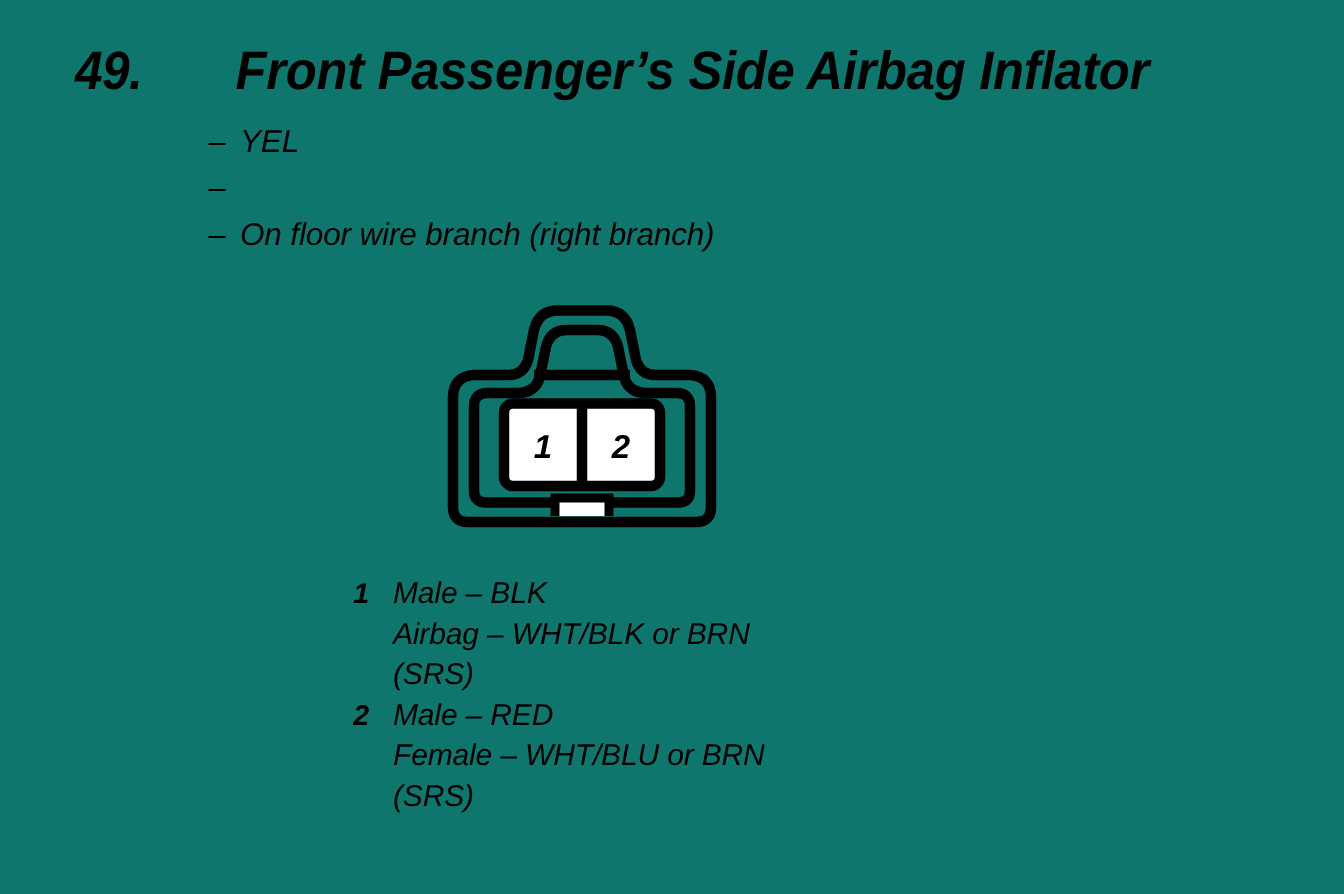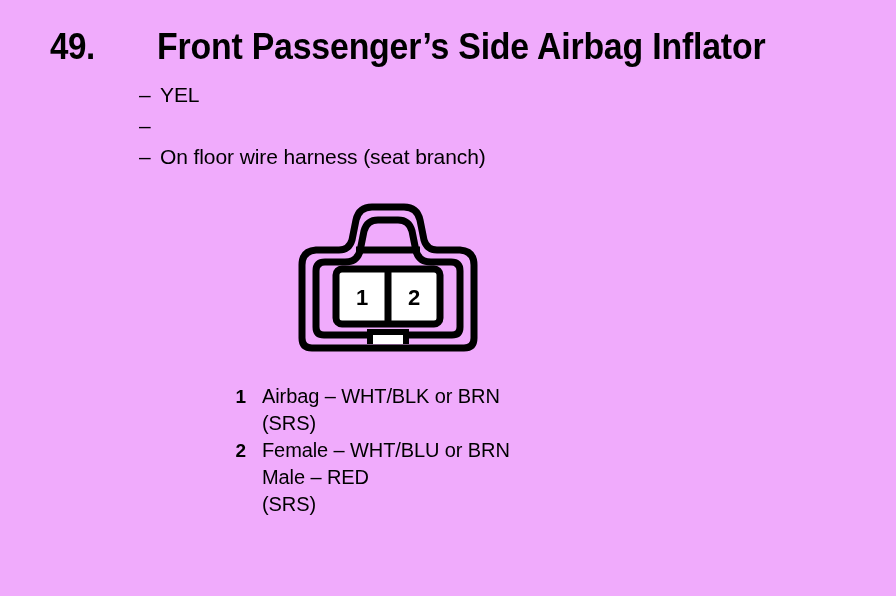--- a/index.html
+++ b/index.html
@@ -13,21 +13,22 @@
     position: relative;
     overflow: hidden;
     font-family: "Liberation Sans", sans-serif;
     color: #000000;
     -webkit-font-smoothing: none;
   }
 
   .page {
     position: absolute;
     inset: 0;
-    background: #f0abfc;
+    background: #0f766e;
+    font-style: italic;
   }
 
   
   .title-row {
     position: absolute;
     left: 50px;
     top: 26px;
     display: flex;
     align-items: baseline;
     white-space: nowrap;
@@ -121,21 +122,21 @@
   <div class="bullets">
     <div class="bullet-line">
       <span class="bullet-dash">–</span>
       <span>YEL</span>
     </div>
     <div class="bullet-line">
       <span class="bullet-dash">–</span>
     </div>
     <div class="bullet-line">
       <span class="bullet-dash">–</span>
-      <span>On floor wire harness (seat branch)</span>
+      <span>On floor wire branch (right branch)</span>
     </div>
   </div>
 
   <div class="connector">
     <svg width="184" height="163" viewBox="0 0 184 163" xmlns="http://www.w3.org/2000/svg">
 
       <path d="M 16 155
                L 168 155
                Q 178 155 178 145
                L 178 72
@@ -182,29 +183,30 @@
       <text x="66" y="112" text-anchor="middle" font-family="Liberation Sans, sans-serif" font-size="22" font-weight="bold" fill="#000000">1</text>
       <text x="118" y="112" text-anchor="middle" font-family="Liberation Sans, sans-serif" font-size="22" font-weight="bold" fill="#000000">2</text>
     </svg>
   </div>
 
   <div class="legend">
 
     <div class="legend-item">
       <div class="legend-num">1</div>
       <div class="legend-lines">
+        <div class="legend-line">Male – BLK</div>
         <div class="legend-line">Airbag – WHT/BLK or BRN</div>
         <div class="legend-line">(SRS)</div>
       </div>
     </div>
 
     <div class="legend-item">
       <div class="legend-num">2</div>
       <div class="legend-lines">
+        <div class="legend-line">Male – RED</div>
         <div class="legend-line">Female – WHT/BLU or BRN</div>
-        <div class="legend-line">Male – RED</div>
         <div class="legend-line">(SRS)</div>
       </div>
     </div>
 
   </div>
 
 </div>
 
 </body></html>

